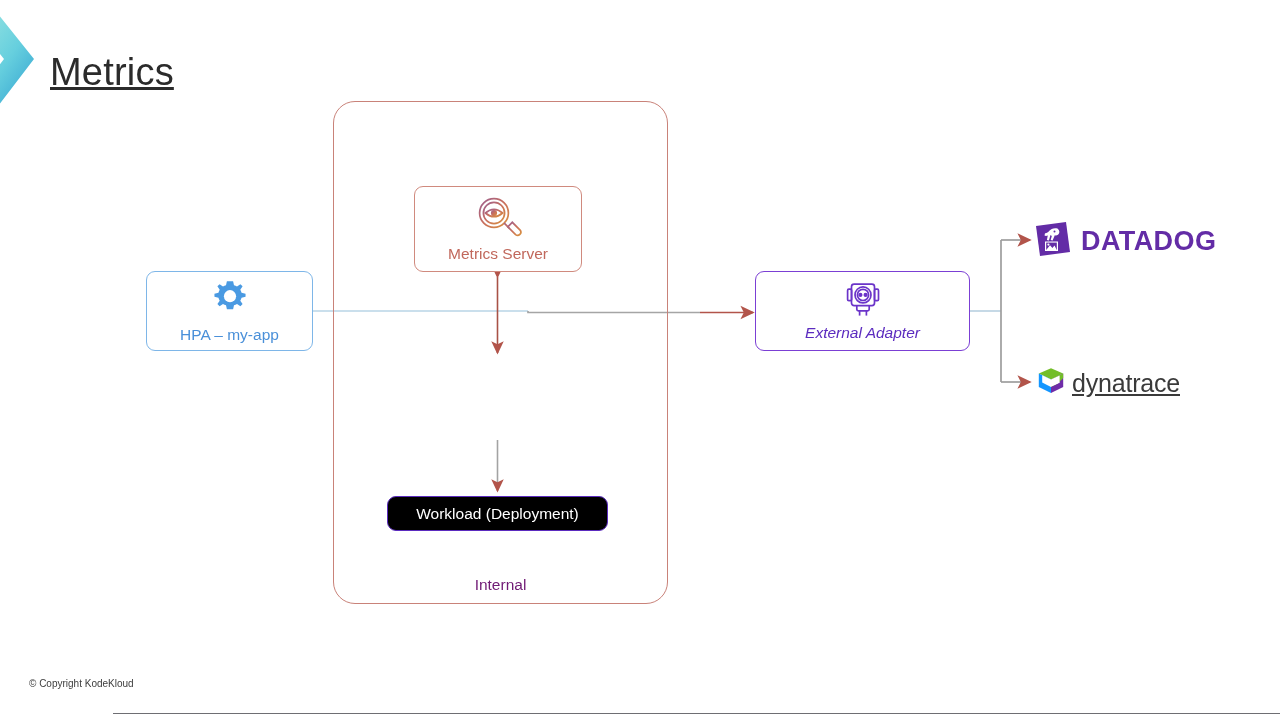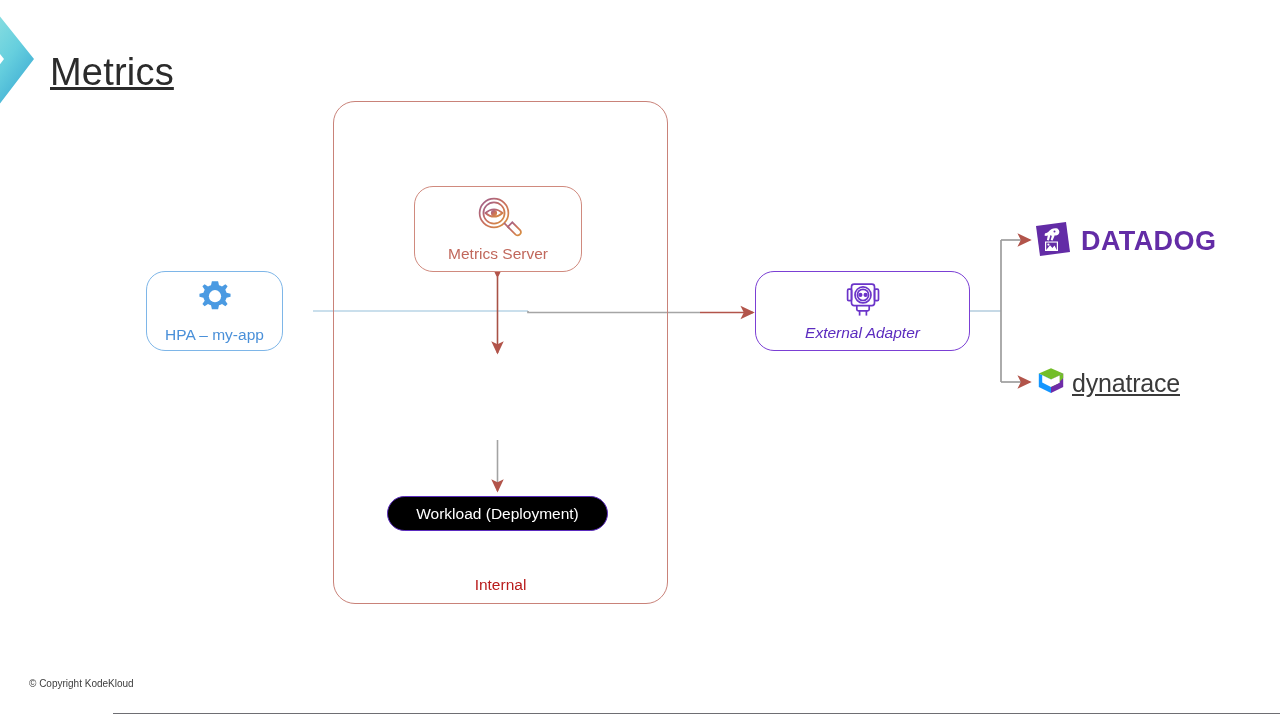--- a/index.html
+++ b/index.html
@@ -43,21 +43,21 @@
   #wires {
     position: absolute;
     left: 0; top: 0;
     width: 1280px; height: 720px;
     pointer-events: none;
   }
 
   
   .node {
     position: absolute;
-    border-radius: 19px;
+    border-radius: 9px;
     background: #ffffff;
     display: flex;
     flex-direction: column;
     align-items: center;
     justify-content: center;
   }
   .node .node-label {
     font-size: 15.5px;
     line-height: 18px;
     white-space: nowrap;
@@ -75,27 +75,27 @@
     border: 1.6px solid #c98279;
     border-radius: 22px;
     background: transparent;
   }
   #internal-label {
     position: absolute;
     left: 333px; top: 576px;
     width: 335px;
     text-align: center;
     font-size: 15.5px;
-    color: #b91c1c;
+    color: #701a75;
   }
 
   
   #node-hpa {
     left: 146px; top: 271px;
-    width: 137px; height: 80px;
+    width: 167px; height: 80px;
     border: 1.6px solid #7eb6e8;
   }
   #node-hpa .node-label { color: #4a90d9; margin-top: 6px; }
 
   
   #node-metrics-server {
     left: 414px; top: 186px;
     width: 168px; height: 86px;
     border: 1.6px solid #d08a7e;
   }

